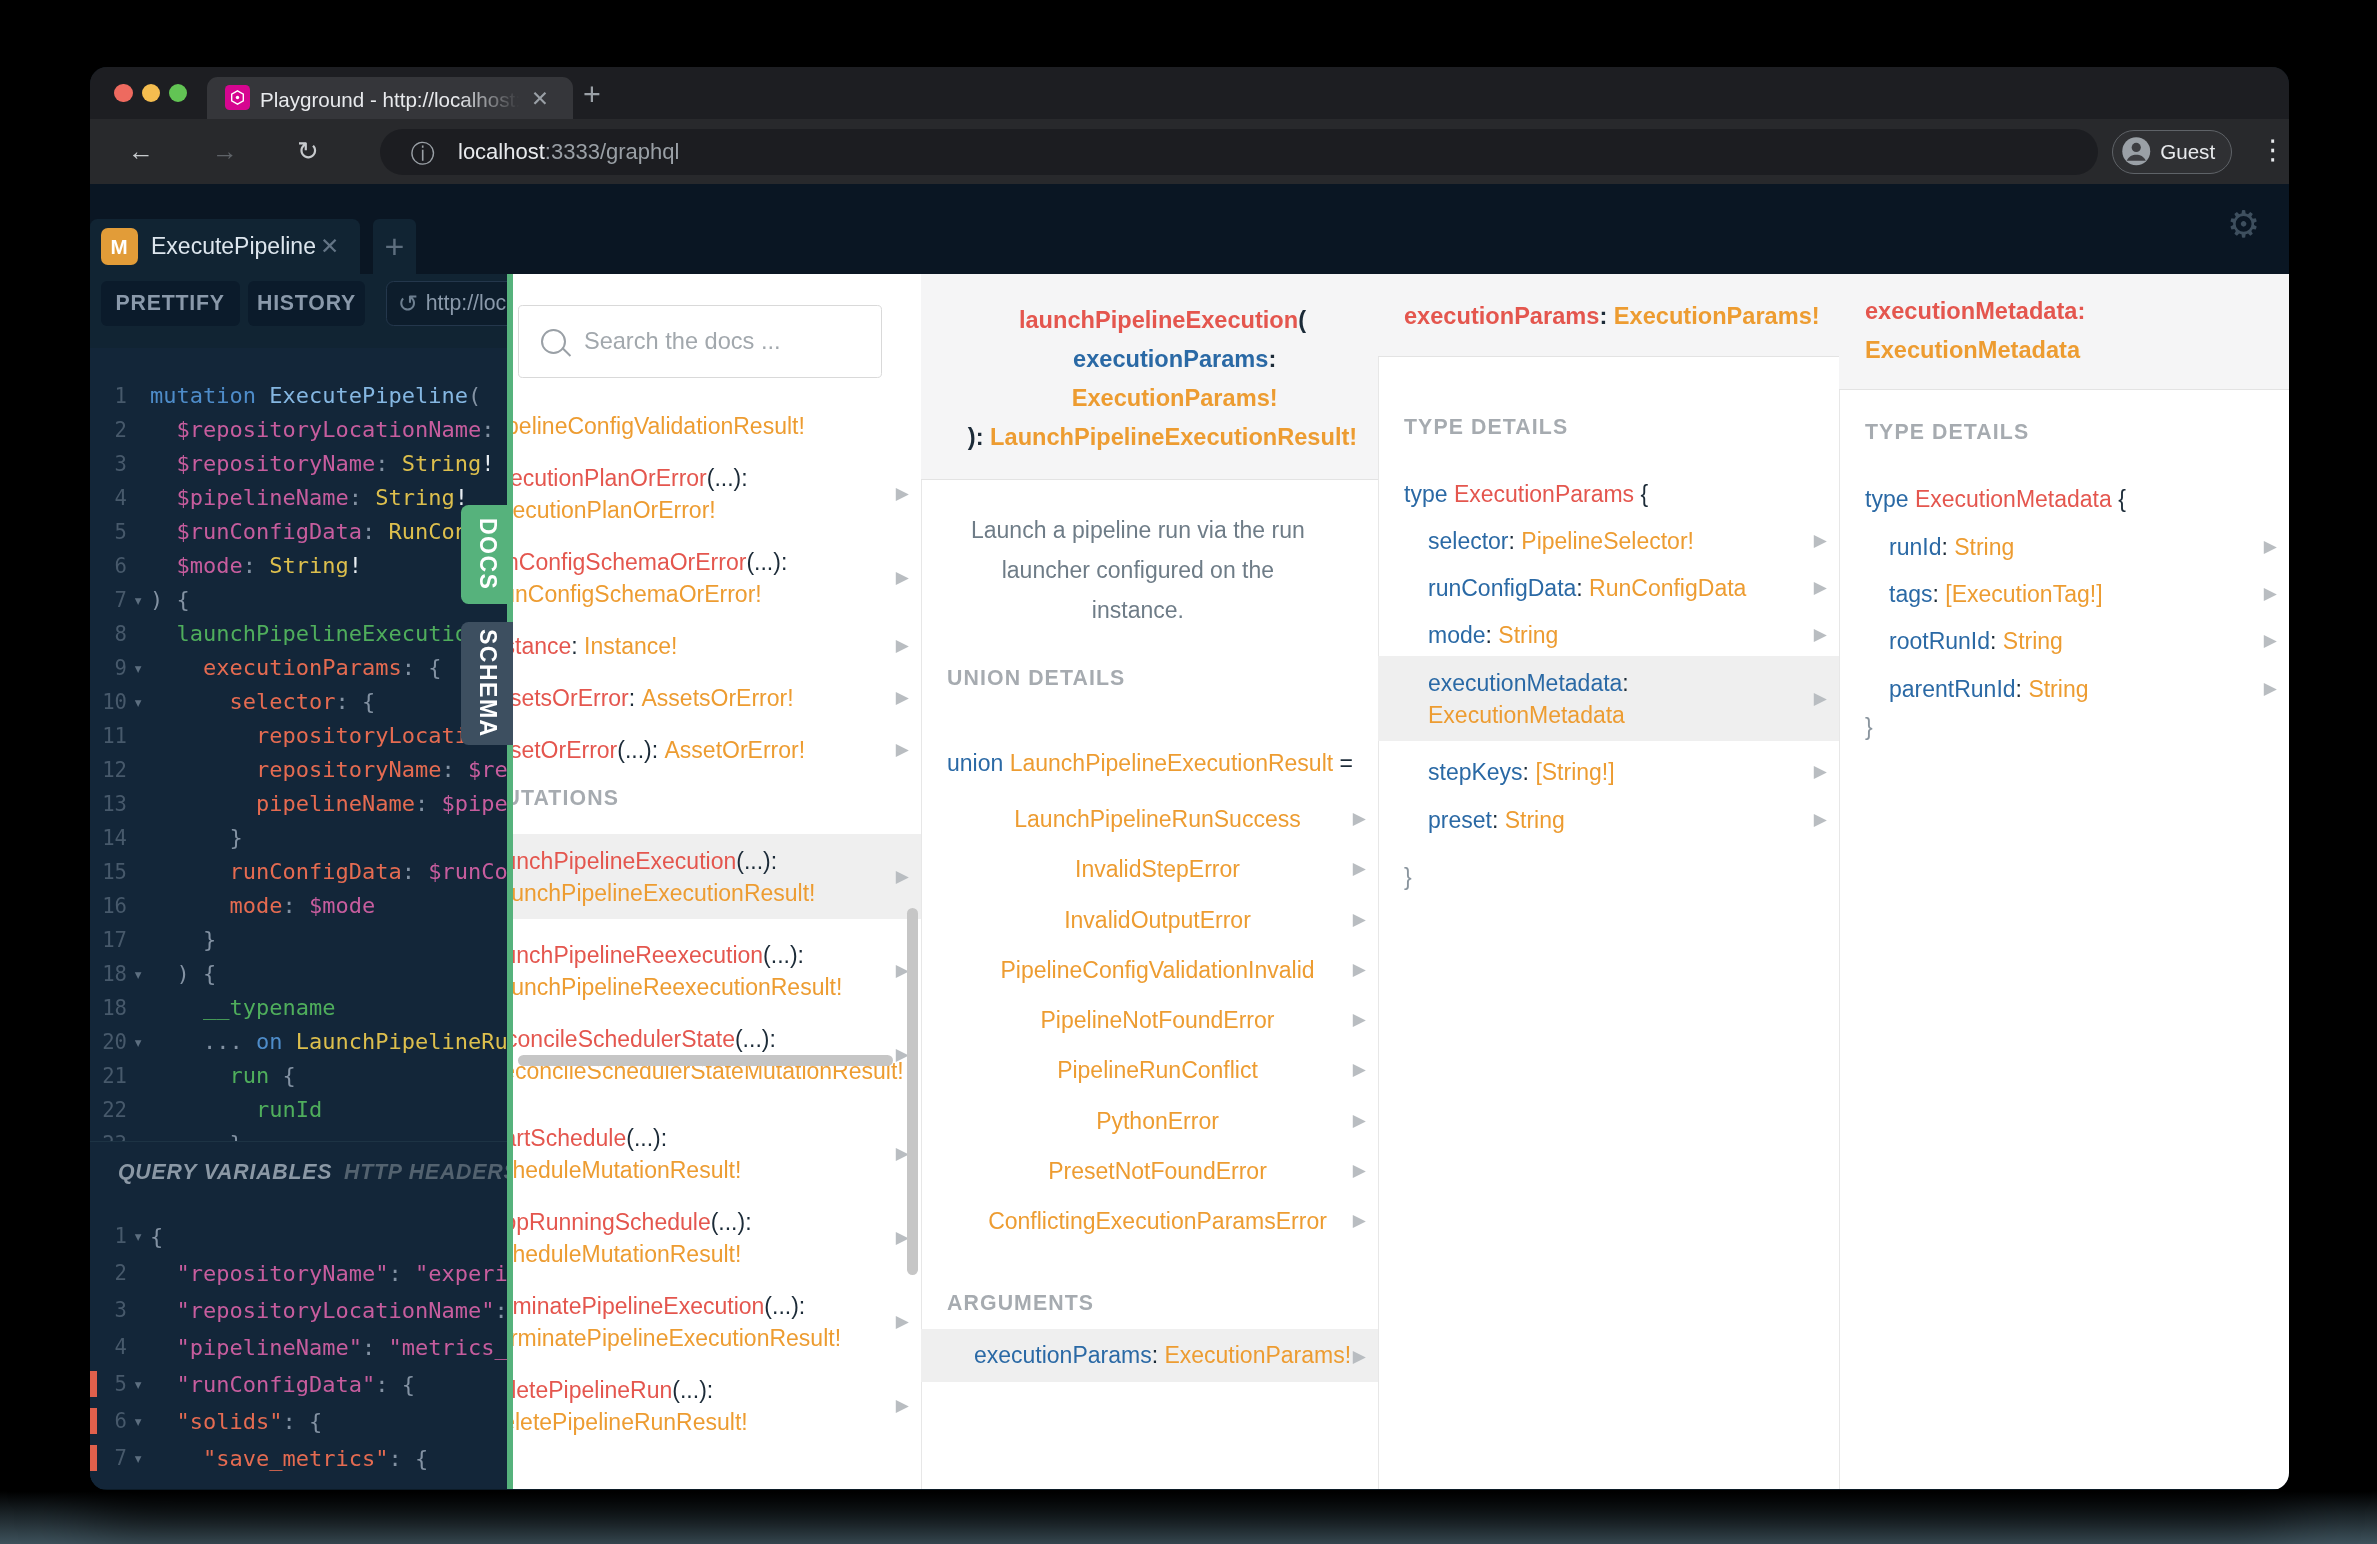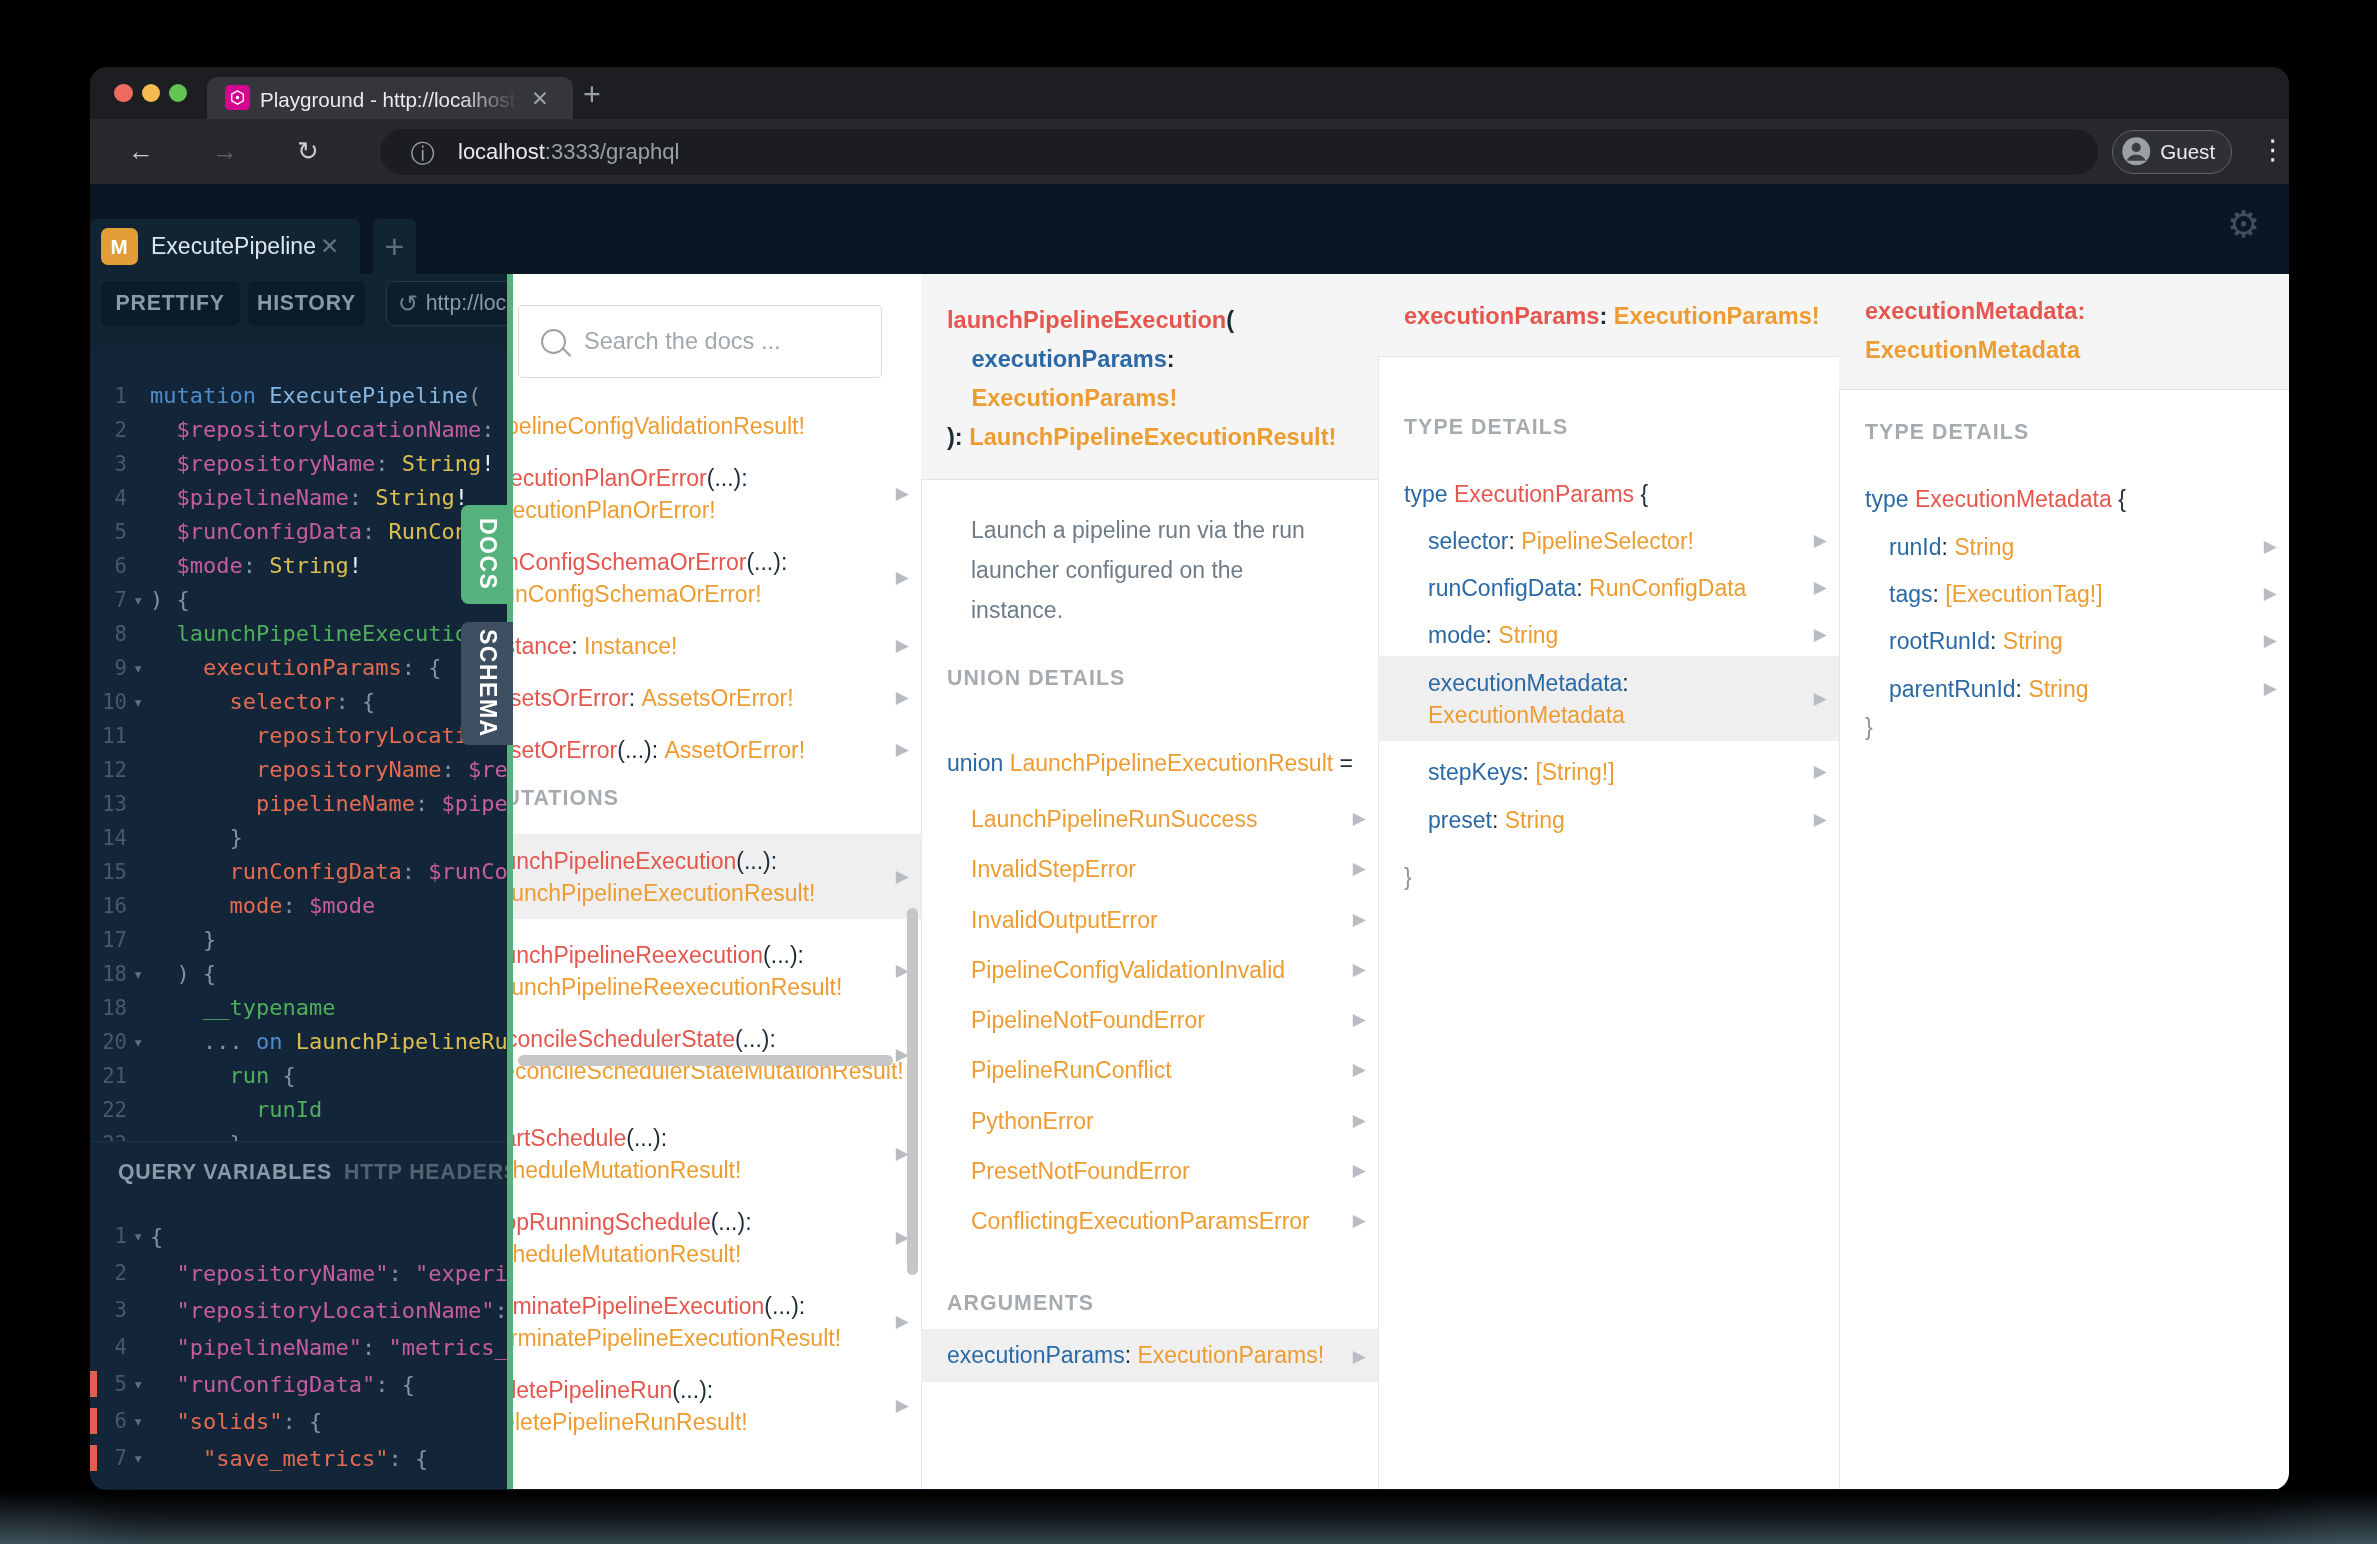--- a/index.html
+++ b/index.html
@@ -62,39 +62,39 @@
   .code-lines{position:absolute;left:0;top:31px;width:100%;}
   .ln{position:absolute;left:0;top:0;width:37px;text-align:right;color:#47596b;
     font-family:"DejaVu Sans Mono",monospace;font-size:20.6px;}
   .fold{position:absolute;left:43px;top:0;color:#5d6f80;font-size:17px;}
   .ct{position:absolute;left:60px;top:0;}
   .k{color:#4e8cc9}.d{color:#85b7e2}.v{color:#c75d9e}.a{color:#ddbf4d}.p{color:#e56b51}
   .g{color:#4fae5c}.u{color:#8392a3}.b{color:#e8eef3}.w{color:#8392a3}
   
   .vars-panel{position:absolute;left:0;top:867px;width:417px;height:349px;background:#132639;
     border-top:1.5px solid #1d3344;overflow:hidden;}
-  .vars-tabs{position:absolute;left:0;top:0;width:417px;height:53px;white-space:nowrap;overflow:hidden;}
+  .vars-tabs{position:absolute;left:0;top:0;width:417px;height:53px;white-space:nowrap;overflow:hidden;font-style:italic;}
   .vt-active{position:absolute;left:28px;top:18.3px;color:#8b98a5;font-size:21.3px;font-weight:bold;letter-spacing:0.8px;}
   .vt-dim{position:absolute;left:254px;top:18.3px;color:#53626f;font-size:21.3px;font-weight:bold;letter-spacing:0.8px;}
   .vars-lines{position:absolute;left:0;top:76px;width:100%;}
   .var-line{position:relative;height:37px;font-family:"DejaVu Sans Mono",monospace;font-size:22px;
     line-height:37px;white-space:pre;}
   .marker{position:absolute;left:0;top:5.3px;width:6.9px;height:26px;background:#e0604c;}
   
   .green-strip{position:absolute;left:417px;top:0;width:6.9px;height:1215px;background:#56b27c;}
   .side-tab{position:absolute;width:53px;border-radius:7.6px 0 0 7.6px;color:#fff;font-weight:bold;font-size:23px;
     letter-spacing:1.5px;display:flex;align-items:center;justify-content:center;
     writing-mode:vertical-rl;}
   .tab-docs{left:371px;top:231px;height:99px;background:#56b27c;}
   .tab-schema{left:371px;top:348px;height:123px;background:#3d4f60;}
   
   .docs{position:absolute;left:423px;top:0;width:1776px;height:1215px;background:#fff;}
   .col{position:absolute;top:0;height:1215px;overflow:hidden;}
   .col1{left:0;width:408px;border-right:1.5px solid #e7e7e7;}
-  .col2{left:408px;width:457px;border-right:1.5px solid #e7e7e7;}
+  .col2{left:408px;width:457px;border-right:1.5px solid #e7e7e7;text-align:center;}
   .col3{left:865px;width:461px;border-right:1.5px solid #e7e7e7;}
   .col4{left:1326px;width:450px;}
   .searchbox{position:absolute;left:5.3px;top:31px;width:364px;height:73px;border:1.5px solid #d9d9d9;
     border-radius:4.6px;box-sizing:border-box;background:#fff;display:flex;align-items:center;}
   .mag{width:21.3px;height:21.3px;border:2.3px solid #9aa0a6;border-radius:50%;position:relative;margin-left:21.3px;}
   .mag::after{content:"";position:absolute;left:18.3px;top:20px;width:10.7px;height:2.3px;background:#9aa0a6;
     transform:rotate(45deg);}
   .search-ph{color:#a2a8ad;font-size:23.6px;margin-left:18px;}
   .doclist{position:absolute;left:0;top:136px;width:408px;height:1052px;overflow:hidden;}
   .ditem{position:relative;line-height:32px;font-size:23px;margin-bottom:20px;padding-right:34px;}

